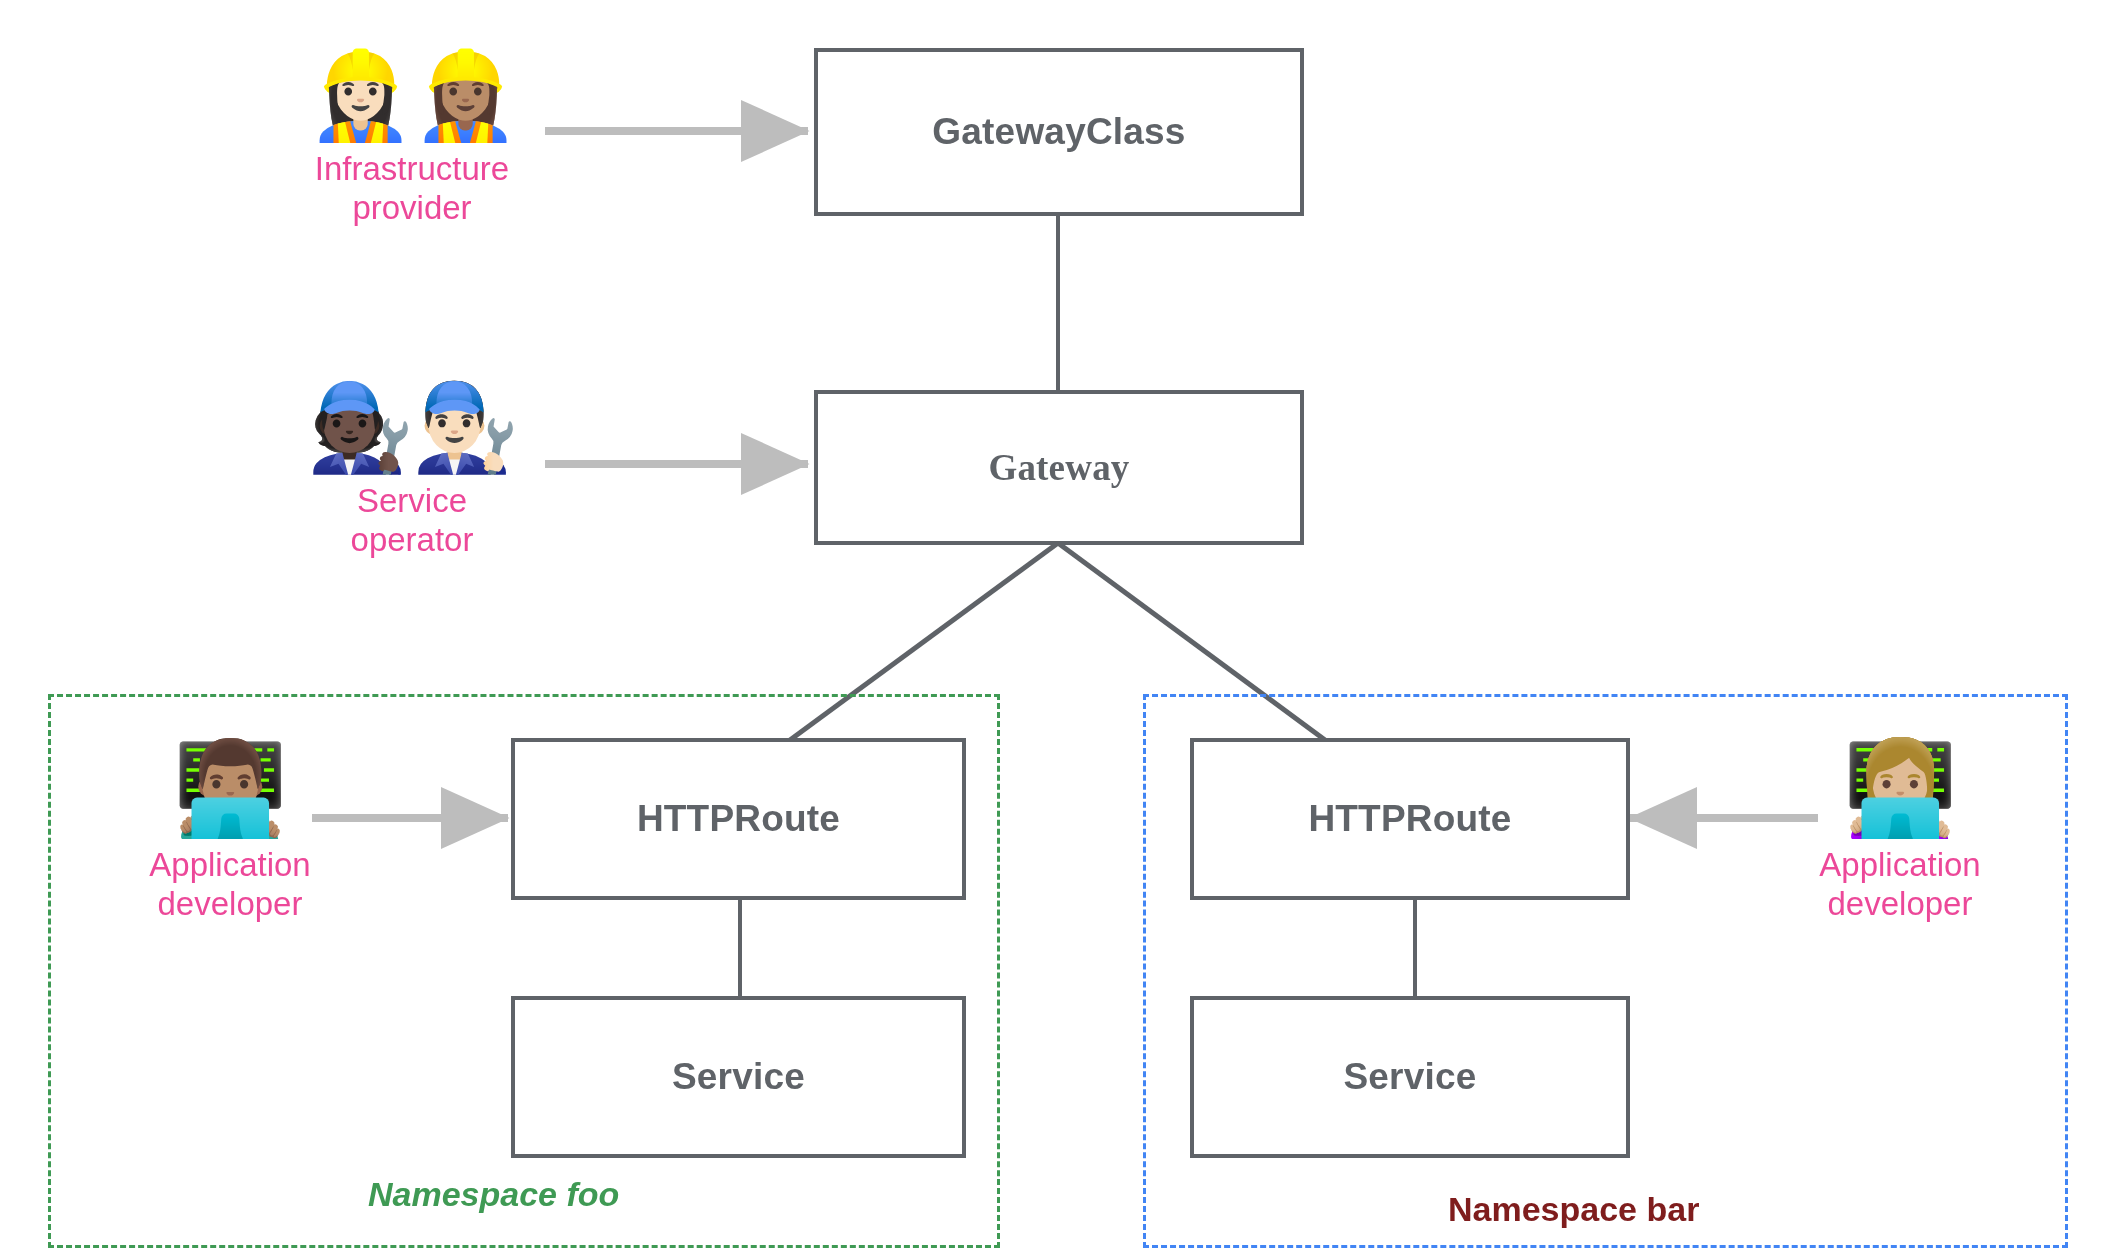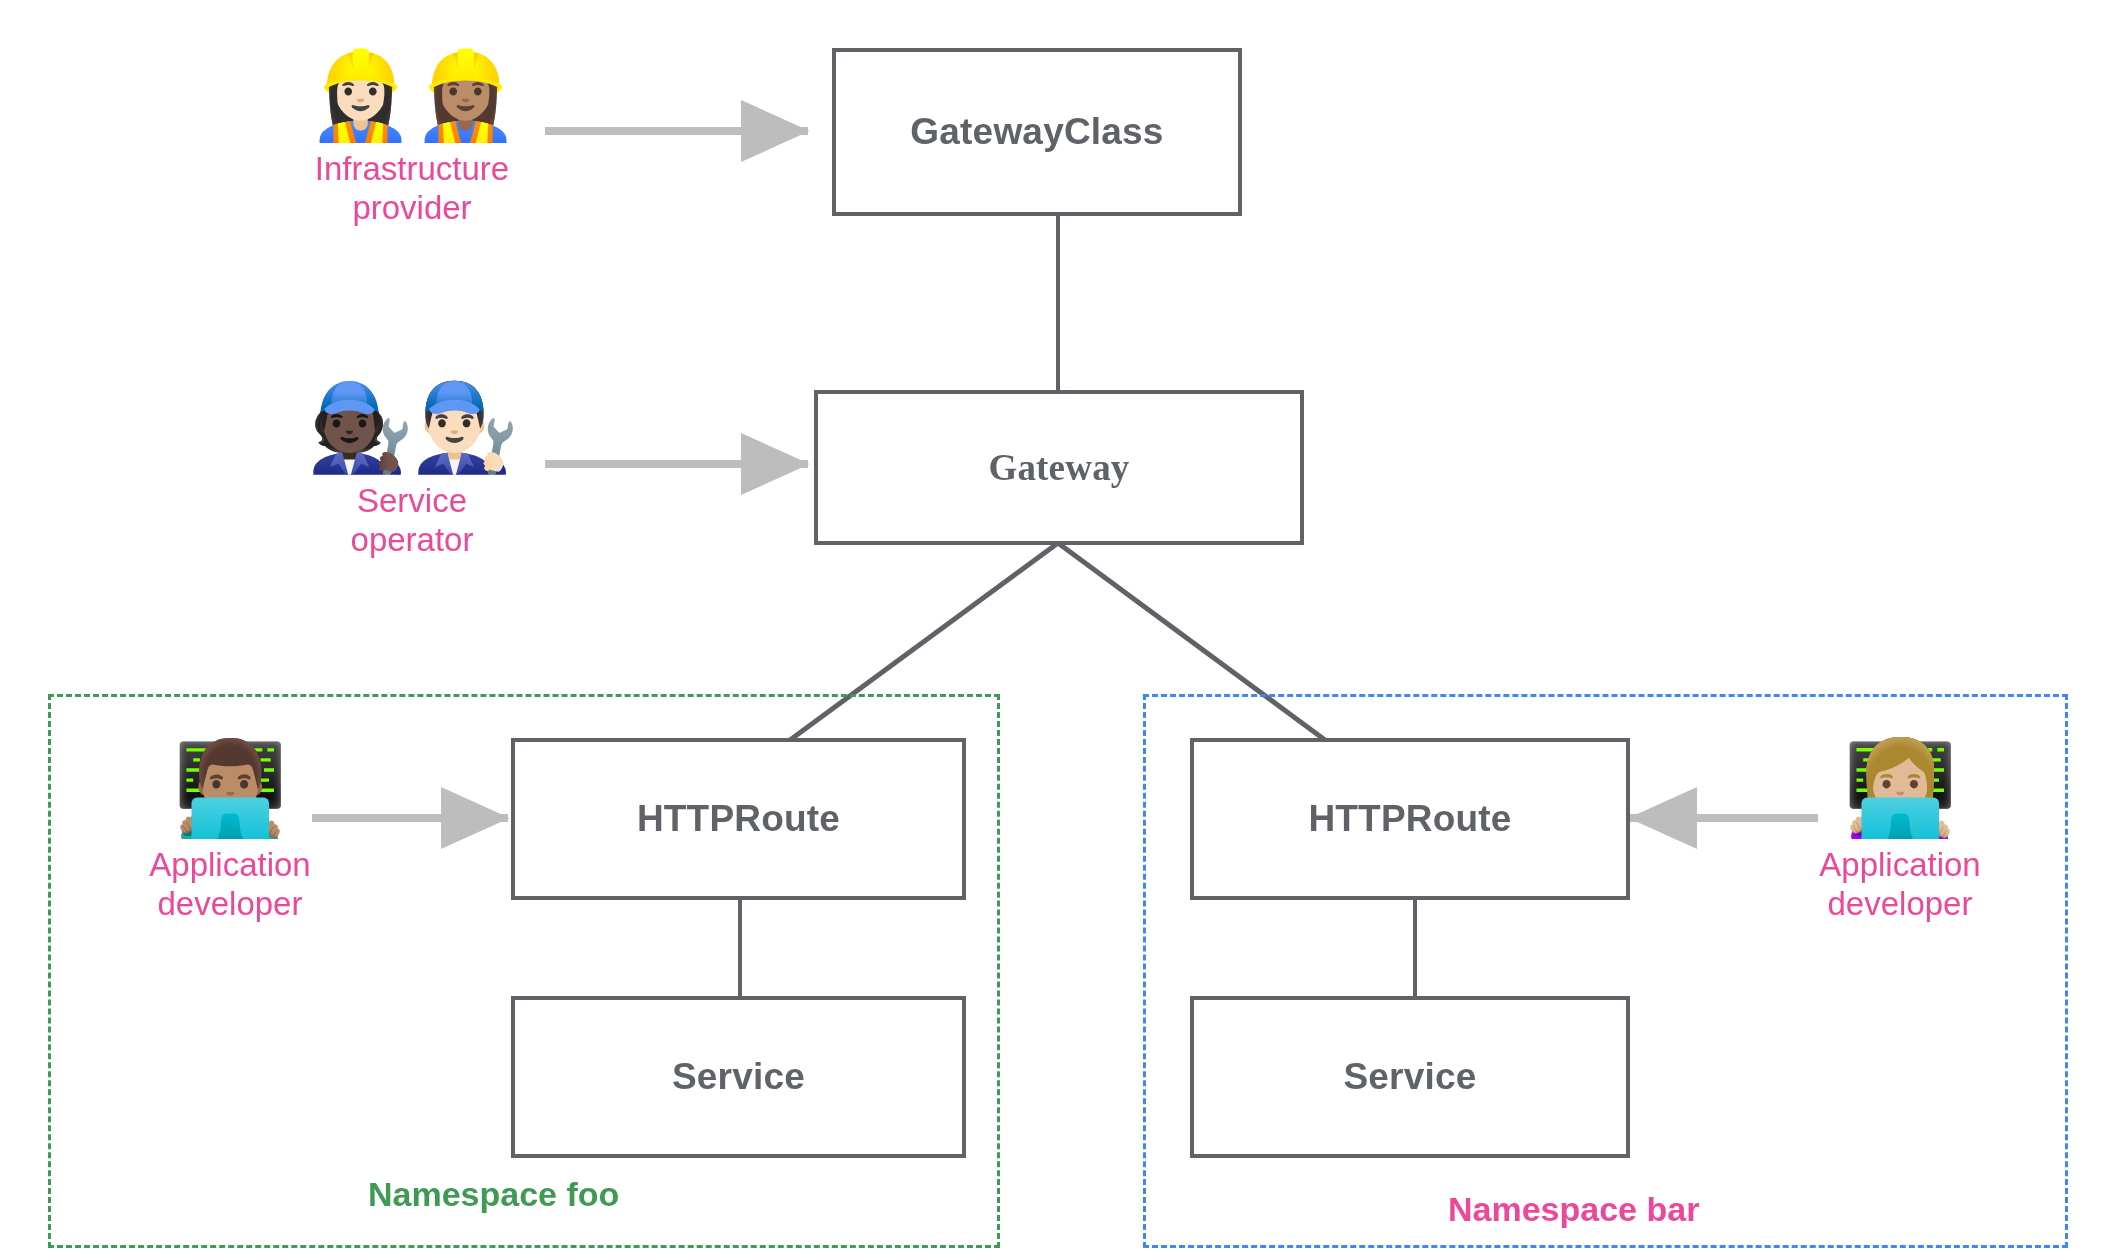--- a/index.html
+++ b/index.html
@@ -54,21 +54,21 @@
   .ns-foo { border-color: #3f9a54; }
   .ns-bar { border-color: #4285f4; }
 
   .ns-label {
     position: absolute;
     font-size: 34px;
     font-weight: bold;
     white-space: nowrap;
   }
   .ns-label-foo { color: #3f9a54; }
-  .ns-label-bar { color: #ec4899; }
+  .ns-label-bar { color: #7f1d1d; }
 
   
   .persona {
     position: absolute;
     display: flex;
     flex-direction: column;
     align-items: center;
   }
   .persona-emojis {
     font-size: 86px;
@@ -114,26 +114,26 @@
     <line x1="545" y1="131" x2="808" y2="131" stroke="#bdbdbd" stroke-width="8" marker-end="url(#ah-right)"></line>
 
     <line x1="545" y1="464" x2="808" y2="464" stroke="#bdbdbd" stroke-width="8" marker-end="url(#ah-right)"></line>
 
     <line x1="312" y1="818" x2="508" y2="818" stroke="#bdbdbd" stroke-width="8" marker-end="url(#ah-right)"></line>
 
     <line x1="1818" y1="818" x2="1630" y2="818" stroke="#bdbdbd" stroke-width="8" marker-end="url(#ah-left)"></line>
   </svg>
 
   <div class="ns-box ns-foo" style="left:48px; top:694px; width:952px; height:554px;"></div>
-  <div class="ns-label ns-label-foo" style="left:368px; top:1175px;">Namespace foo</div>
+  <div class="ns-label ns-label-foo" style="left:368px; top:1175px;font-style:italic;">Namespace foo</div>
 
   <div class="ns-box ns-bar" style="left:1143px; top:694px; width:925px; height:554px;"></div>
   <div class="ns-label ns-label-bar" style="left:1448px; top:1190px;">Namespace bar</div>
 
-  <div class="res-box" style="left:814px; top:48px; width:410px; height:168px;margin-left:18px;">
+  <div class="res-box" style="left:814px; top:48px; width:490px; height:168px;">
     <span class="res-label">GatewayClass</span>
   </div>
 
   <div class="res-box" style="left:814px; top:390px; width:490px; height:155px;font-family:Liberation Serif, serif;">
     <span class="res-label">Gateway</span>
   </div>
 
   <div class="res-box" style="left:511px; top:738px; width:455px; height:162px;">
     <span class="res-label">HTTPRoute</span>
   </div>

